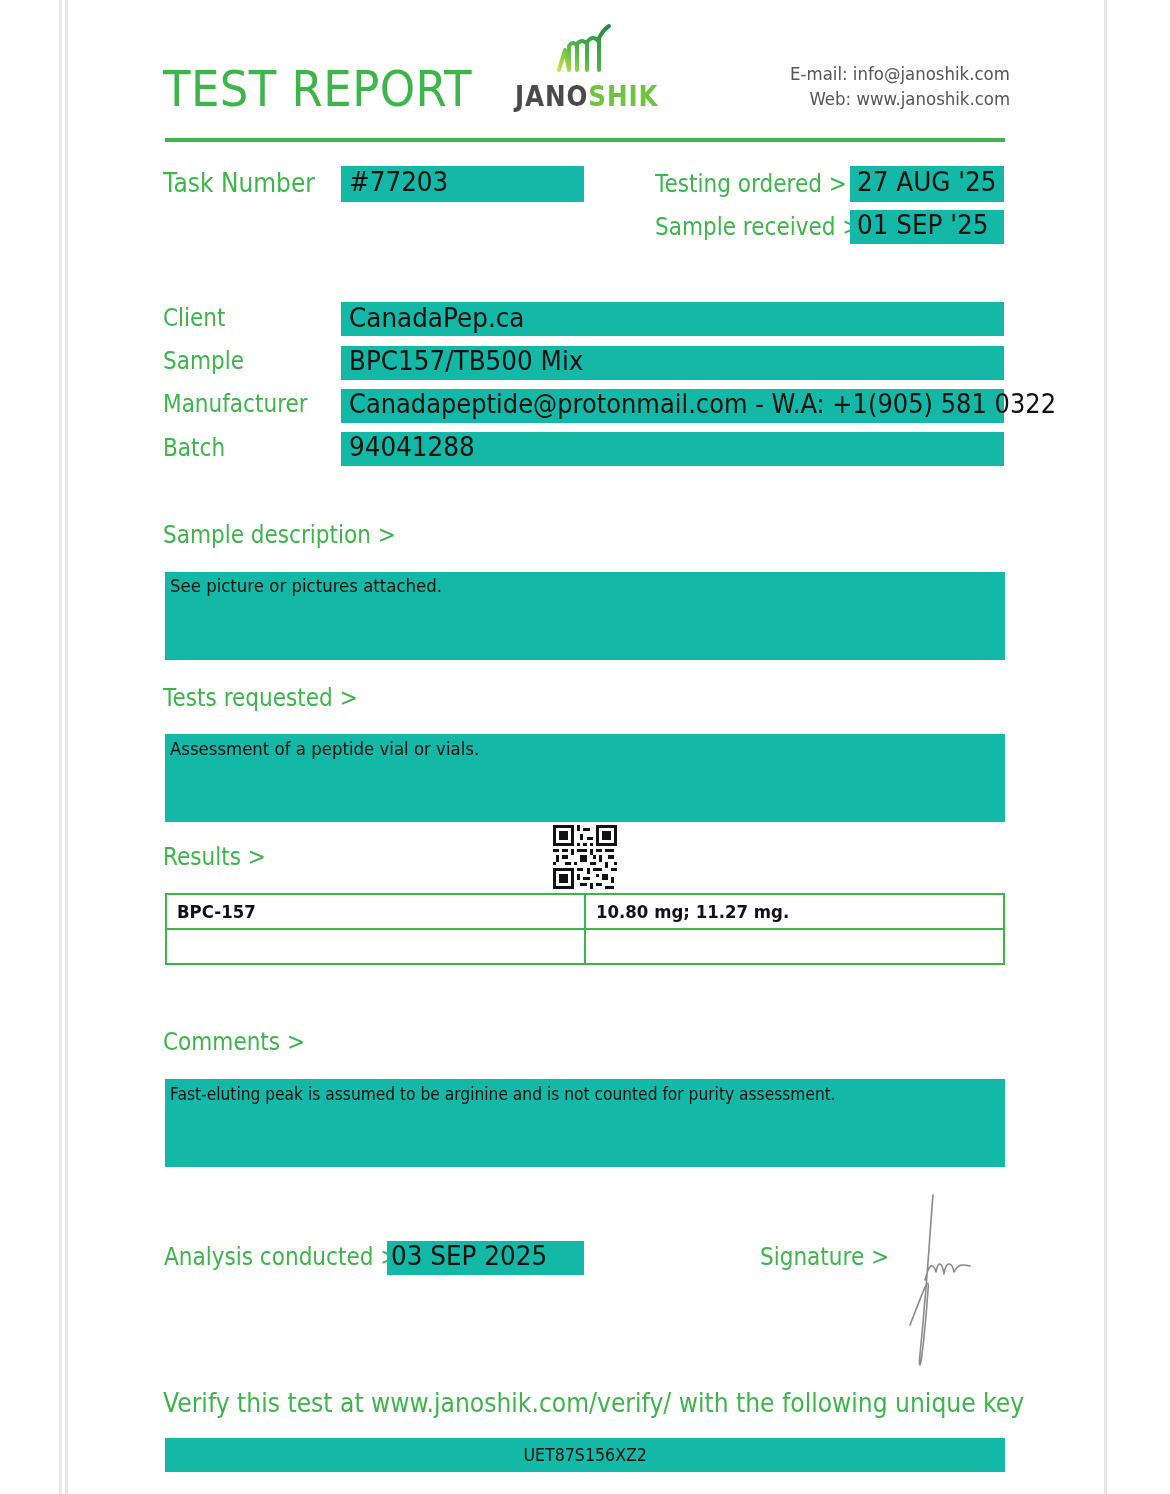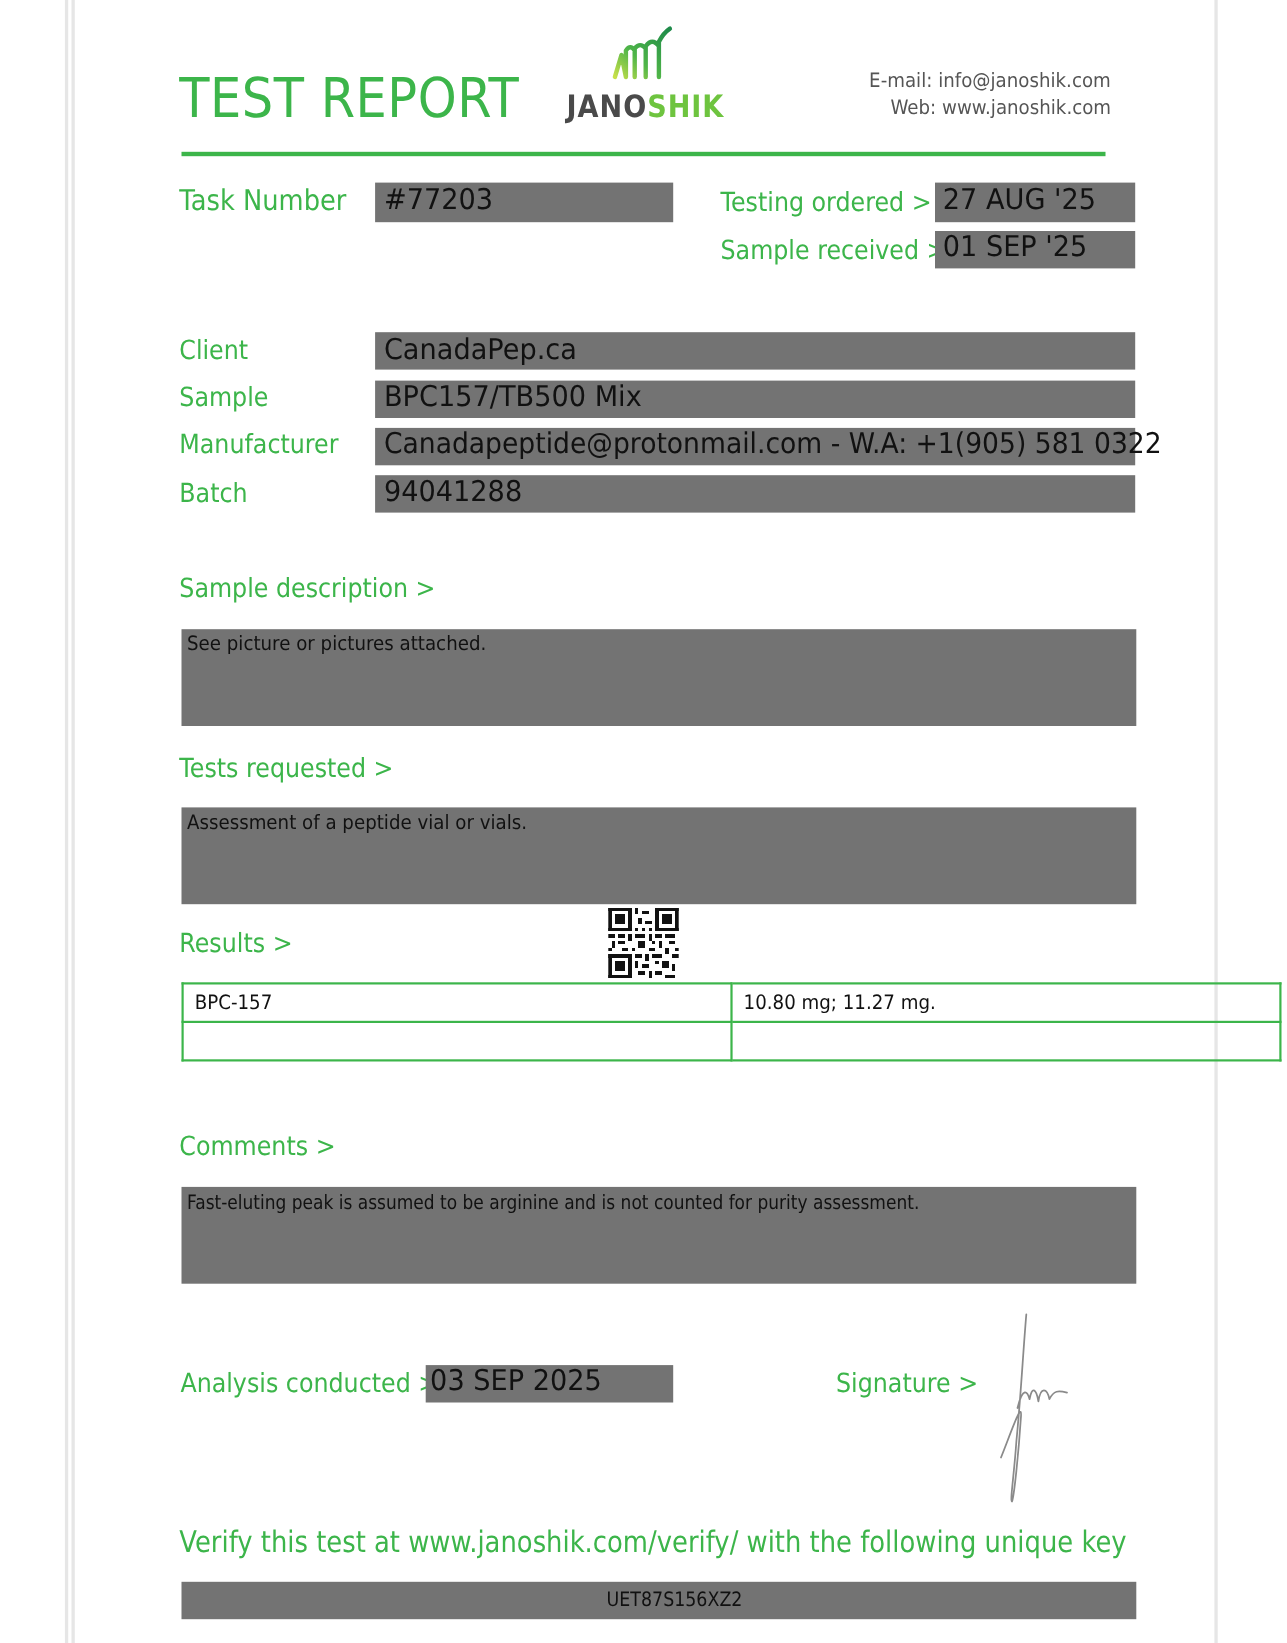--- a/index.html
+++ b/index.html
@@ -2,38 +2,38 @@
 <html><head>
 <meta charset="utf-8">
 <style>
   html, body { margin: 0; padding: 0; }
   body {
     width: 1170px; height: 1494px; background: #ffffff; position: relative; overflow: hidden;
     font-family: "DejaVu Sans", sans-serif; color: #111;
   }
   .edge { position: absolute; top: 0; bottom: 0; width: 3px; background: #e6e6e6; }
   .abs { position: absolute; }
-  .field { background: #737373; position: absolute; padding-left: 28px; }
+  .field { background: #14b8a6; position: absolute; }
   .lbl { position: absolute; color: #3cb54a; font-family: "DejaVu Sans", sans-serif; white-space: nowrap; }
   .val { position: absolute; color: #111; white-space: nowrap; font-family: "DejaVu Sans", sans-serif; }
 
   #title { left: 163px; top: 60px; font-size: 50px; letter-spacing: 0.5px; color: #3cb54a; font-family: "DejaVu Sans", sans-serif; transform: scaleX(0.9); transform-origin: left; }
   #logo { left: 515px; top: 22px; width: 145px; height: 90px; }
   #logo-word { position: absolute; left: 0; top: 58px; font-size: 28px; font-weight: bold; letter-spacing: 1px; transform: scaleX(0.88); transform-origin: left; }
   #logo-word .a { color: #4a4a4a; }
   #logo-word .b { color: #6ec43f; }
   .contact { right: 160px; font-size: 18px; color: #555; text-align: right; transform: scaleX(0.92); transform-origin: right; }
   #rule { left: 165px; top: 138px; width: 840px; height: 4px; background: #3cb54a; }
 
   .lbl-lg { font-size: 26px; transform: scaleX(0.9); transform-origin: left; }
   .val-lg { font-size: 26px; transform: scaleX(0.95); transform-origin: left; }
   .sec { font-size: 24px; transform: scaleX(0.9); transform-origin: left; }
   .body-txt { font-size: 18px; transform: scaleX(0.92); transform-origin: left; }
 
-  table#results { position: absolute; left: 165px; top: 893px; width: 1000px; border-collapse: collapse; }
+  table#results { position: absolute; left: 165px; top: 893px; width: 840px; border-collapse: collapse; font-weight: bold; }
   table#results td { border: 2px solid #3cb54a; height: 33px; padding: 0 10px; font-size: 18px; width: 50%; }
   table#results td span { display: inline-block; transform: scaleX(0.92); transform-origin: left; }
 
   #qr { left: 553px; top: 825px; width: 64px; height: 64px; }
   #key-box { left: 165px; top: 1438px; width: 840px; height: 34px; text-align: center; }
   #key-box span { display: inline-block; line-height: 34px; font-size: 18px; transform: scaleX(0.88); }
 </style>
 </head>
 <body>
 

